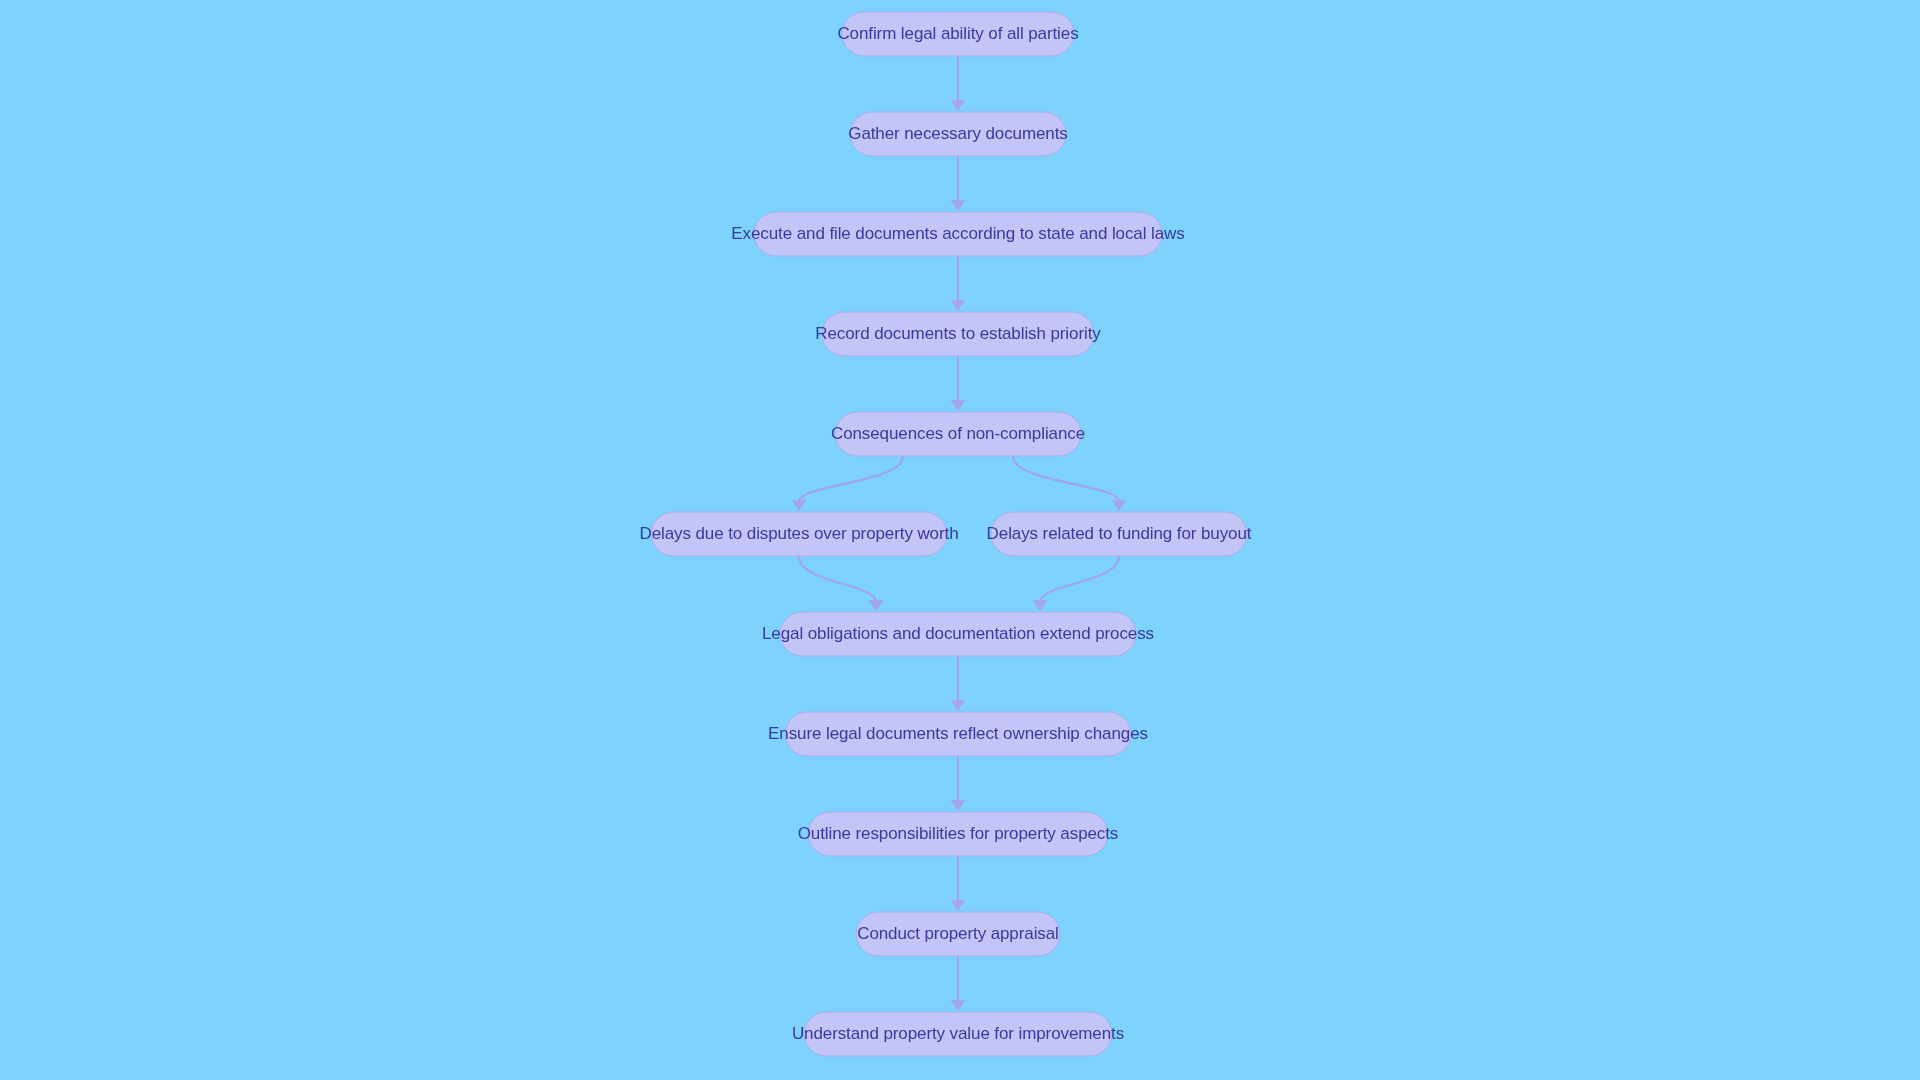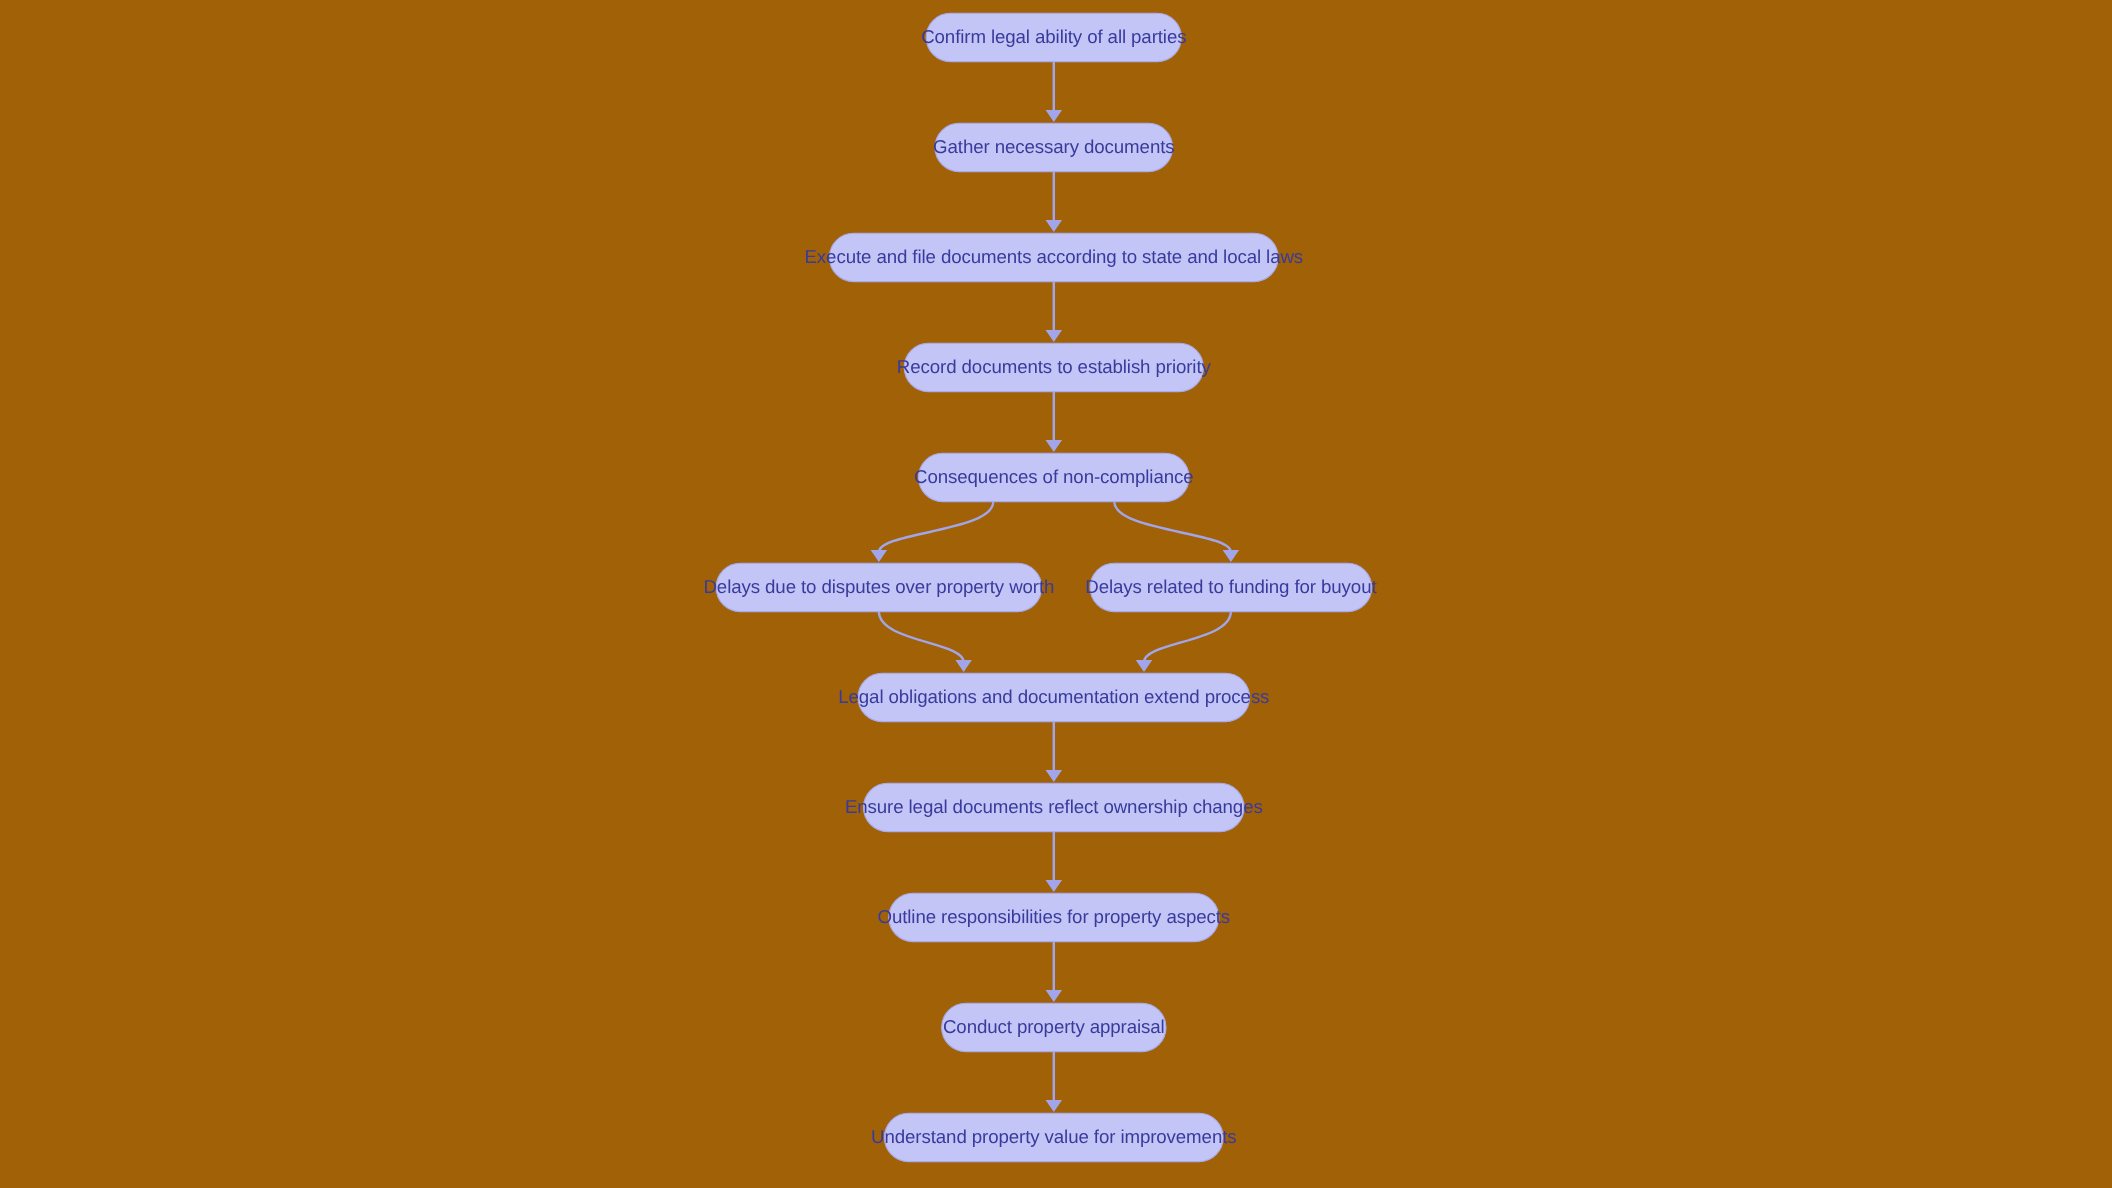--- a/index.html
+++ b/index.html
@@ -9,21 +9,21 @@
     background: #ffffff;
     width: 1920px;
     height: 1080px;
     overflow: hidden;
     font-family: "Liberation Sans", sans-serif;
   }
   #flow-root {
     position: relative;
     width: 1920px;
     height: 1080px;
-    background: #a16207;
+    background: #7dd3fc;
   }
   svg#flow-svg {
     display: block;
     width: 1920px;
     height: 1080px;
   }
   .node-shape {
     fill: #c3c5f7;
     stroke: #a9abef;
     stroke-width: 1;

